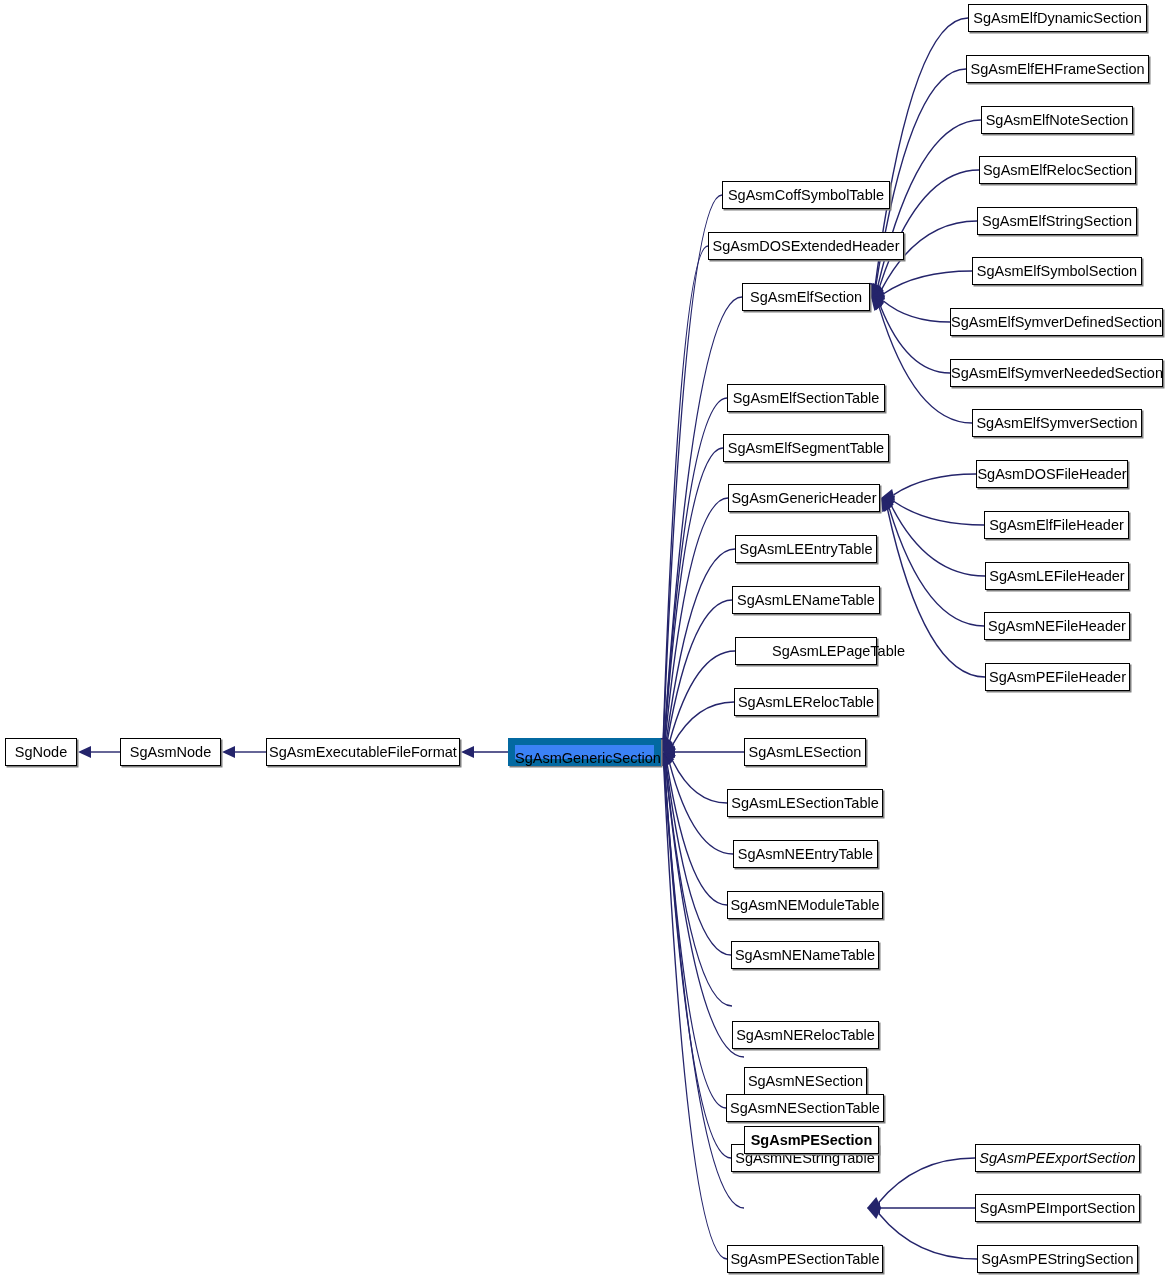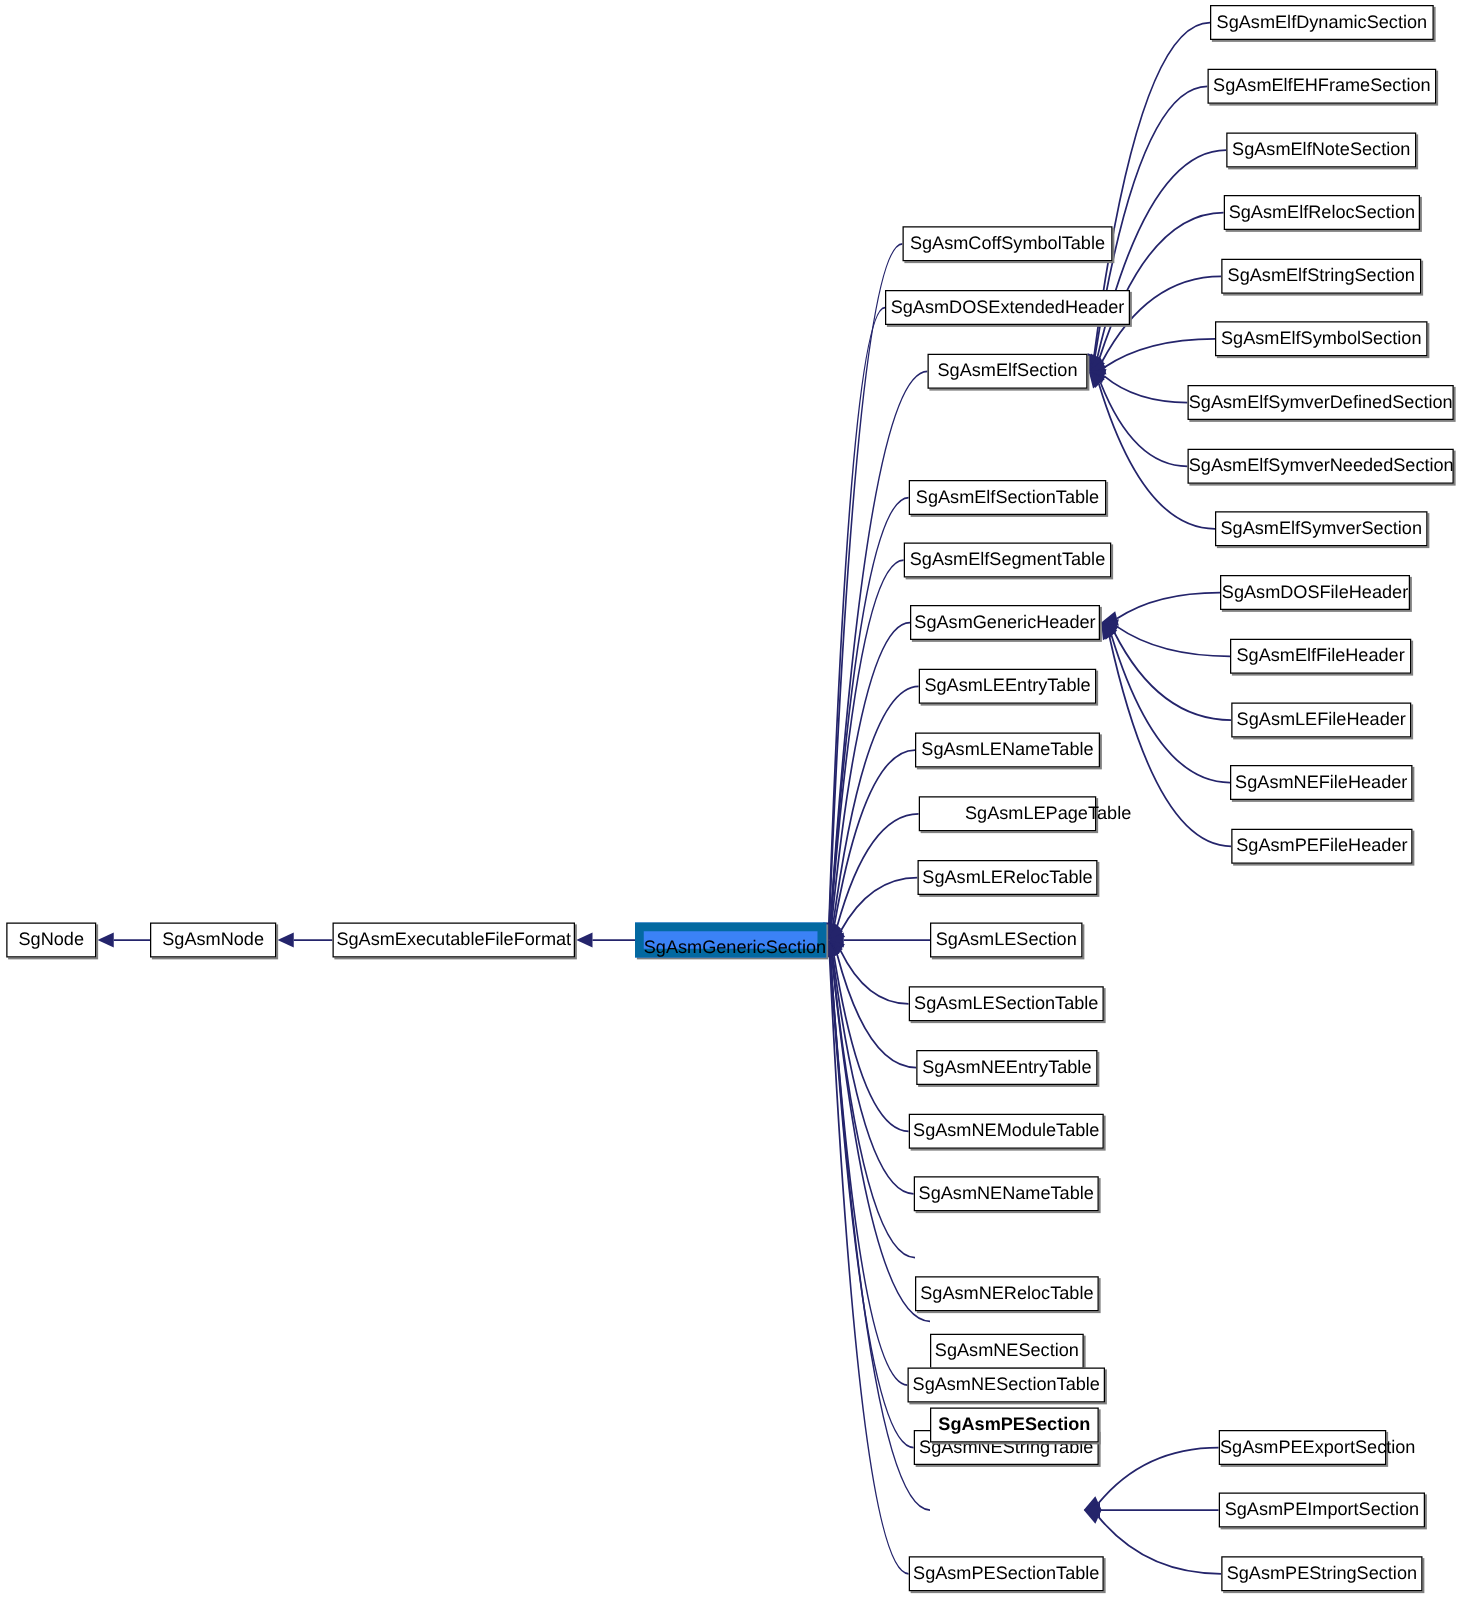--- a/index.html
+++ b/index.html
@@ -235,17 +235,17 @@
       <div class="node" style="left: 977px; top: 207px; width: 160px;"><span>SgAsmElfStringSection</span></div>
       <div class="node" style="left: 972px; top: 257px; width: 170px;"><span>SgAsmElfSymbolSection</span></div>
       <div class="node" style="left: 950px; top: 308px; width: 213px;"><span>SgAsmElfSymverDefinedSection</span></div>
       <div class="node" style="left: 950px; top: 359px; width: 213px;"><span>SgAsmElfSymverNeededSection</span></div>
       <div class="node" style="left: 972px; top: 409px; width: 170px;"><span>SgAsmElfSymverSection</span></div>
       <div class="node" style="left: 976px; top: 460px; width: 152px;"><span>SgAsmDOSFileHeader</span></div>
       <div class="node" style="left: 984px; top: 511px; width: 145px;"><span>SgAsmElfFileHeader</span></div>
       <div class="node" style="left: 985px; top: 562px; width: 144px;"><span>SgAsmLEFileHeader</span></div>
       <div class="node" style="left: 984px; top: 612px; width: 146px;"><span>SgAsmNEFileHeader</span></div>
       <div class="node" style="left: 985px; top: 663px; width: 145px;"><span>SgAsmPEFileHeader</span></div>
-      <div class="node" style="left: 975px; top: 1144px; width: 134px;"><span>SgAsmPEExportSection</span></div>
+      <div class="node" style="left: 975px; top: 1144px; width: 165px; font-style: italic;"><span>SgAsmPEExportSection</span></div>
       <div class="node" style="left: 975px; top: 1194px; width: 165px;"><span>SgAsmPEImportSection</span></div>
       <div class="node" style="left: 977px; top: 1245px; width: 161px;"><span>SgAsmPEStringSection</span></div>
     </div>
 </div>
 
 </body></html>

